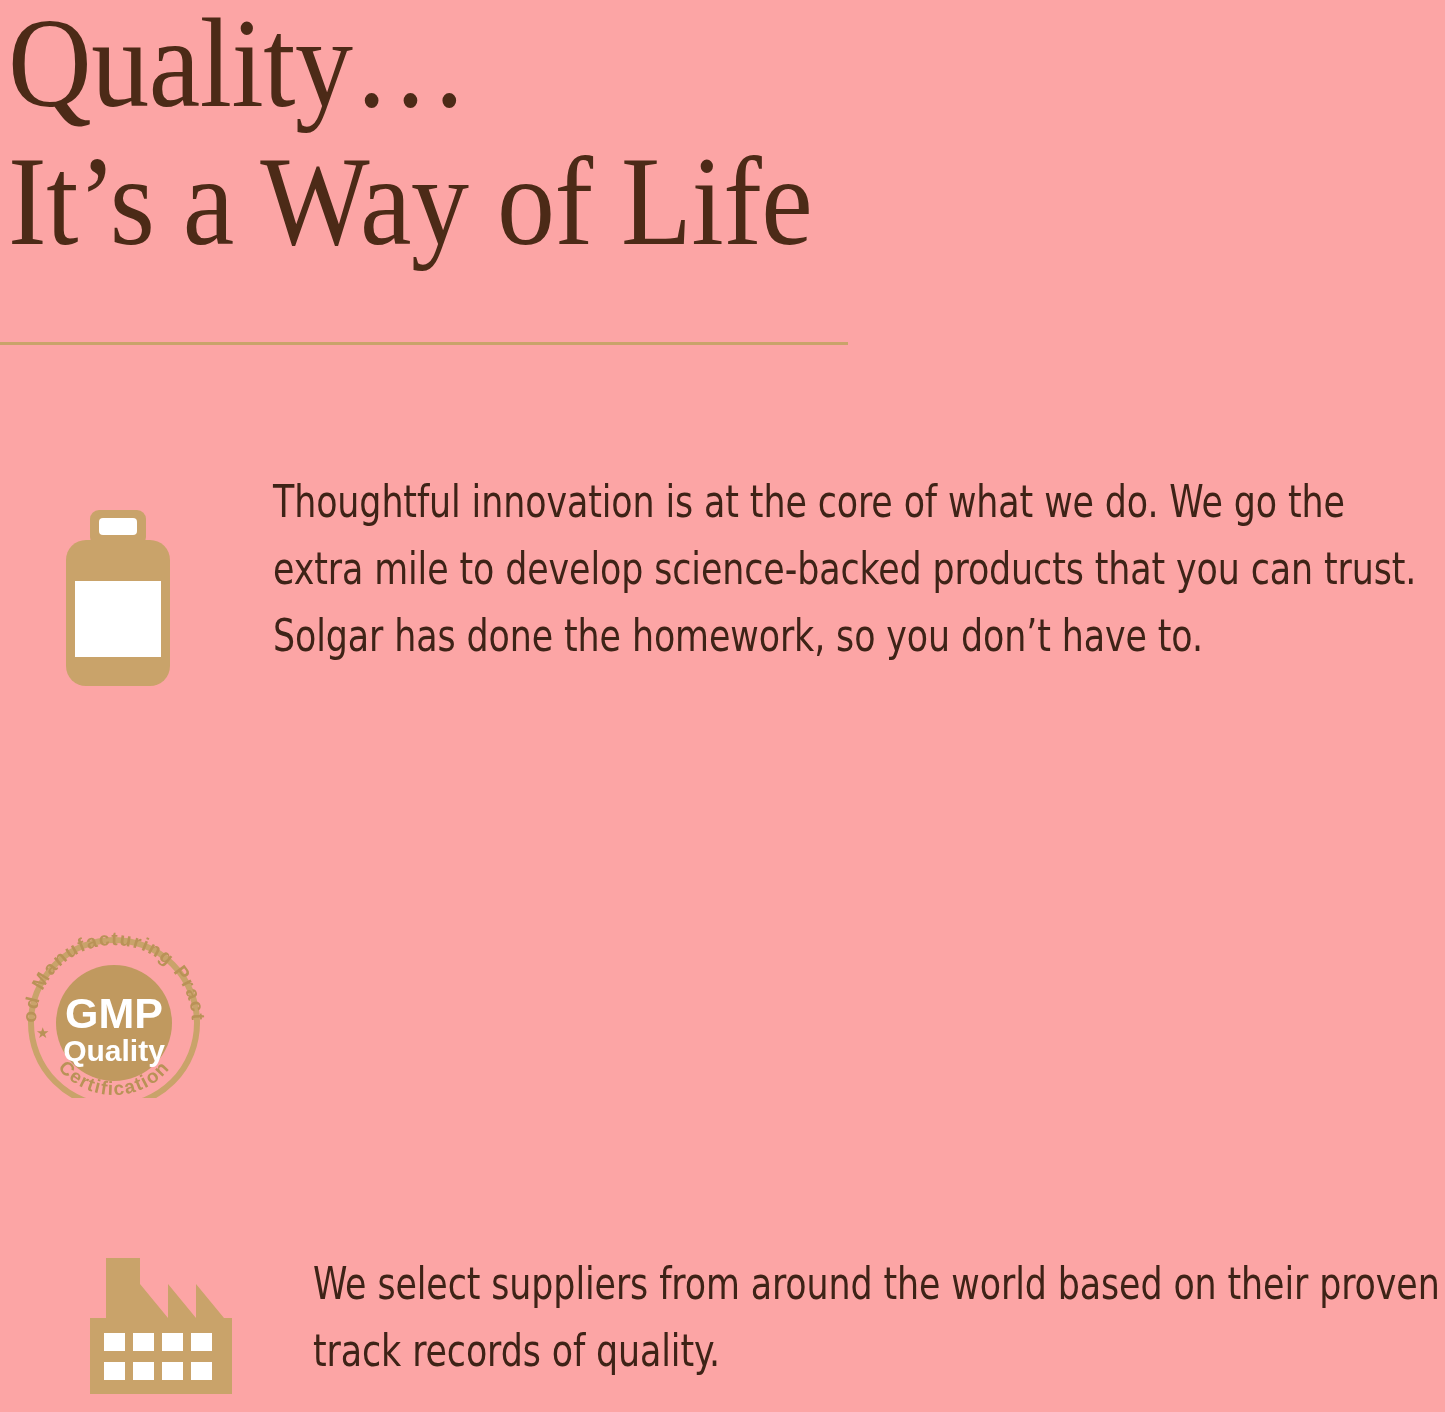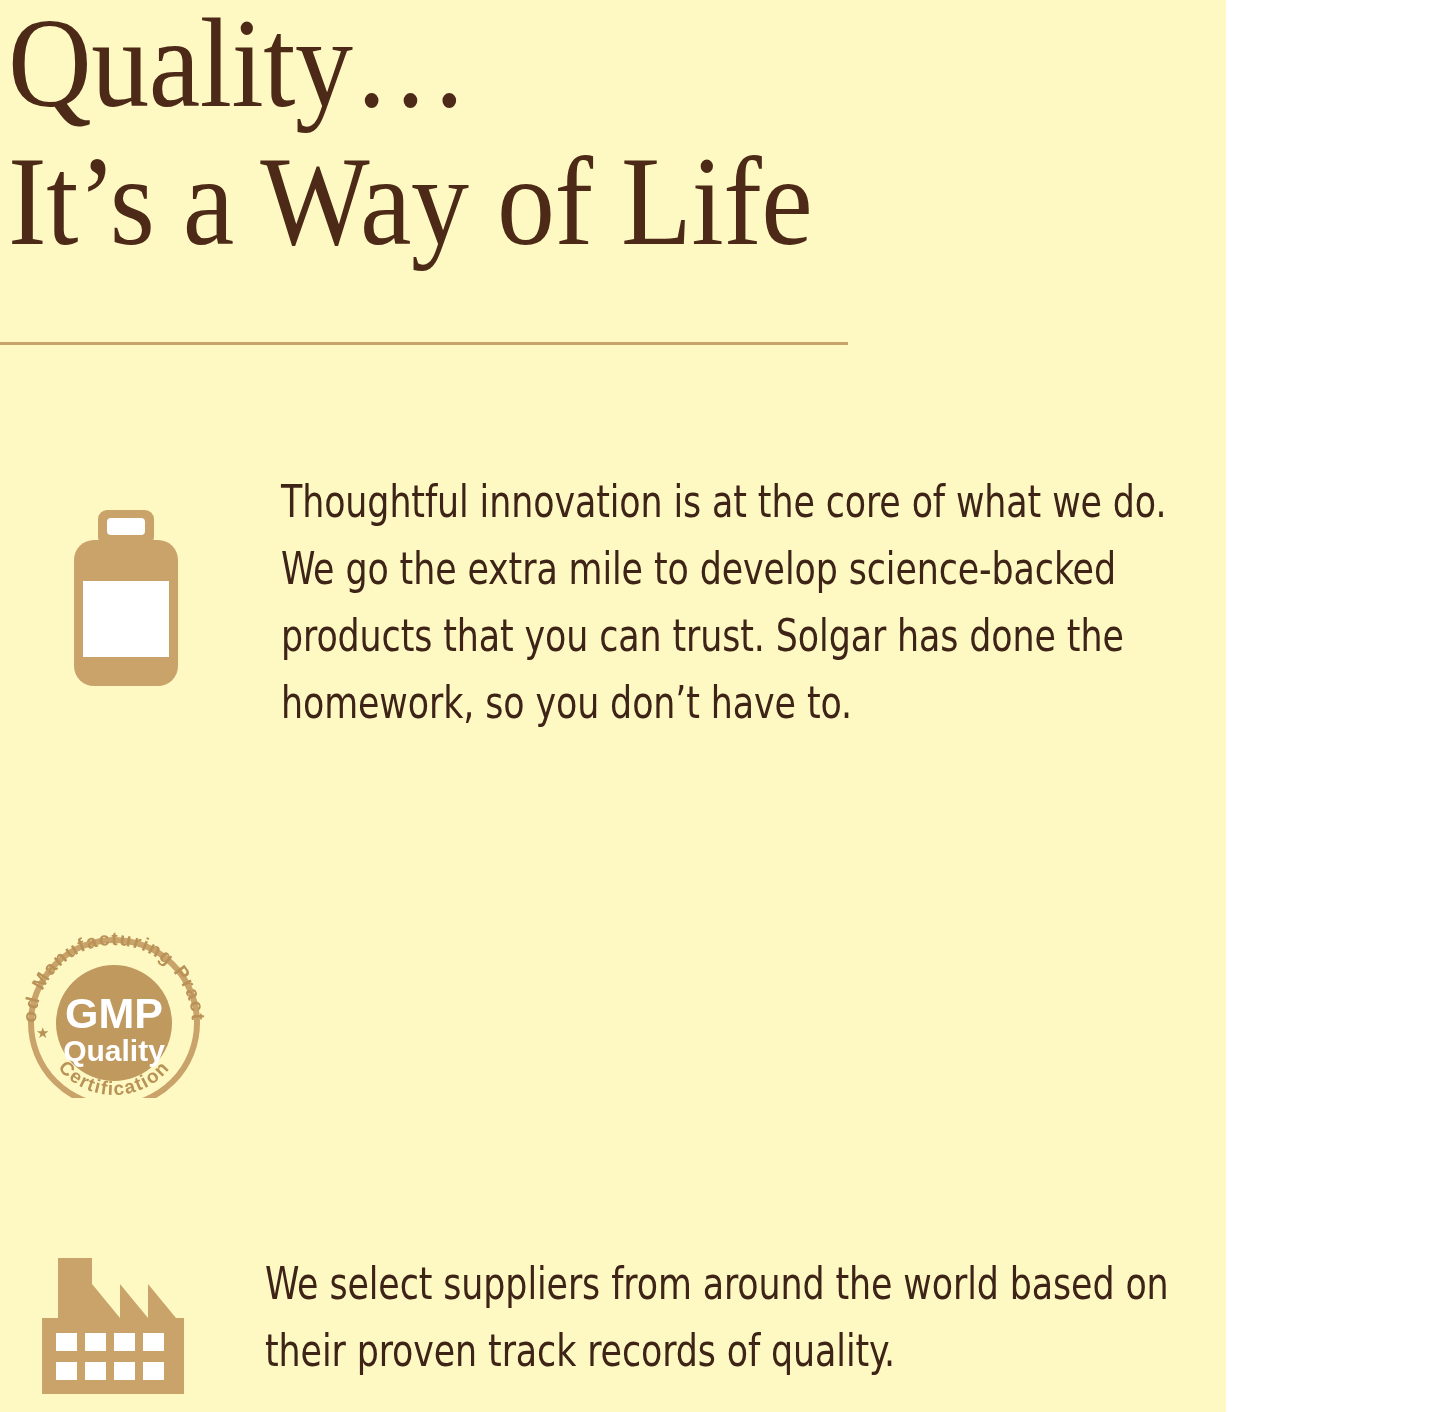--- a/index.html
+++ b/index.html
@@ -10,23 +10,23 @@
     width: 1445px;
     height: 1412px;
     background: #FFFFFF;
     font-family: "Liberation Sans", sans-serif;
     overflow: hidden;
     position: relative;
   }
 
   .page {
     position: relative;
-    width: 1226px;
+    width: 1445px;
     height: 1412px;
-    background: #fef9c3;
+    background: #fca5a5;
   }
 
   
   .heading-block {
     position: absolute;
     left: 8px;
     top: 2px;
     width: 1100px;
   }
   .heading-line {
@@ -60,23 +60,23 @@
     height: 3px;
     background: #C9A36A;
   }
 
   
   .row {
     position: absolute;
     display: flex;
     align-items: flex-start;
   }
-  .row-1 { left: 16px;  top: 468px; }
+  .row-1 { left: 8px;  top: 468px; }
   .row-2 { left: 0px;  top: 880px; }
-  .row-3 { left: 0px;  top: 1250px; }
+  .row-3 { left: 0px;  top: 1250px; padding-left: 48px; }
 
   .icon-cell {
     width: 265px;
     flex: 0 0 265px;
     display: flex;
     justify-content: flex-start;
     align-items: flex-start;
   }
 
   .text-cell {

